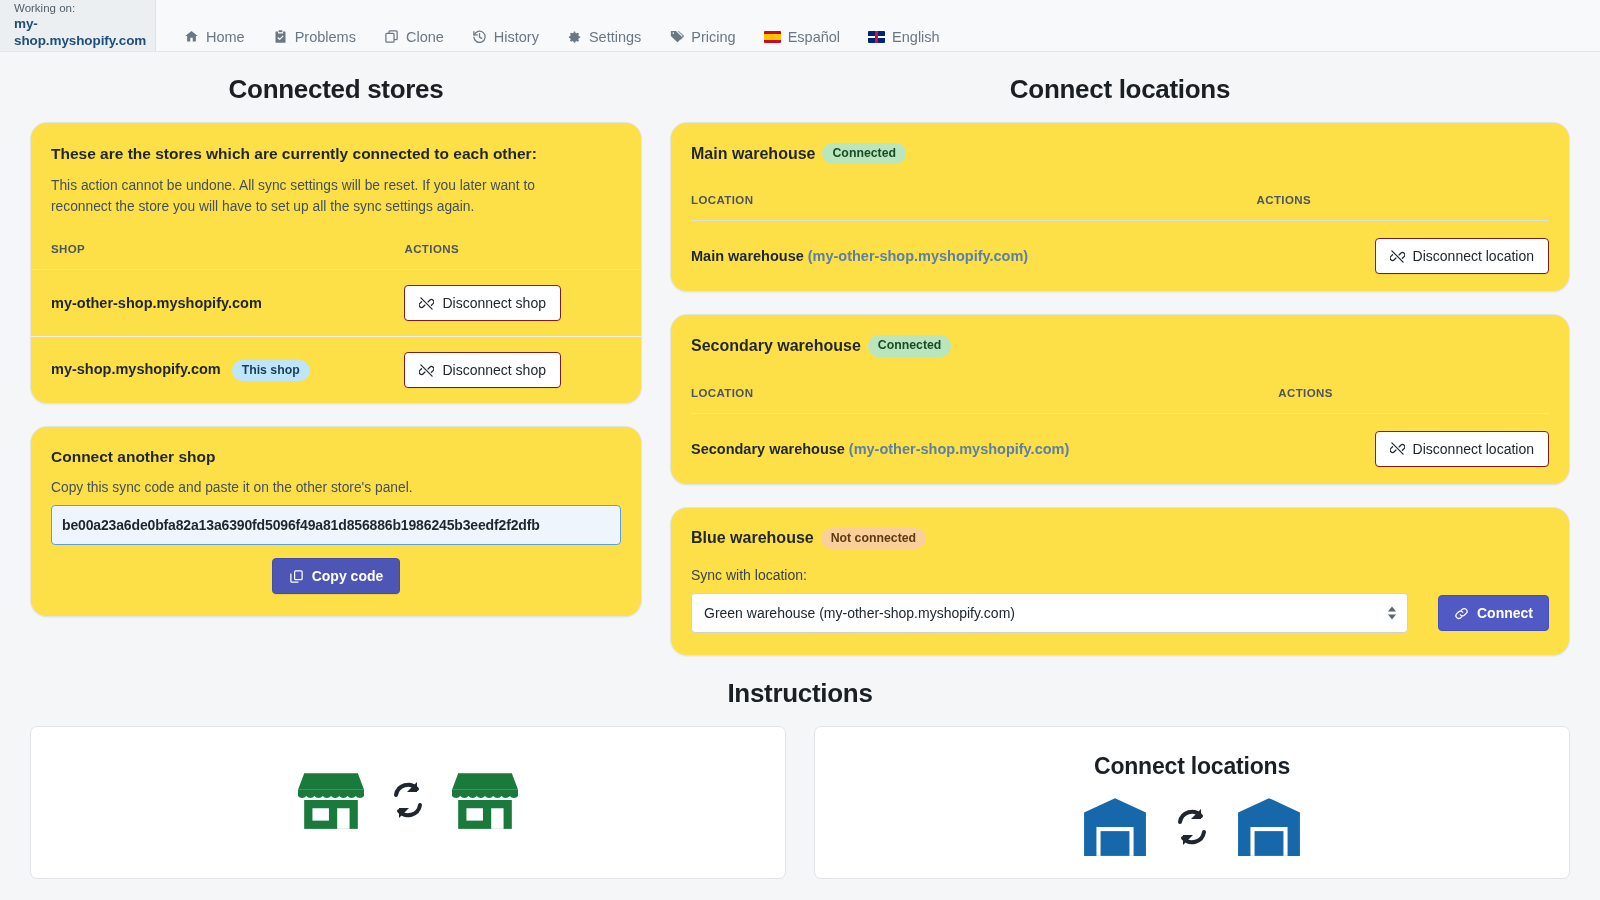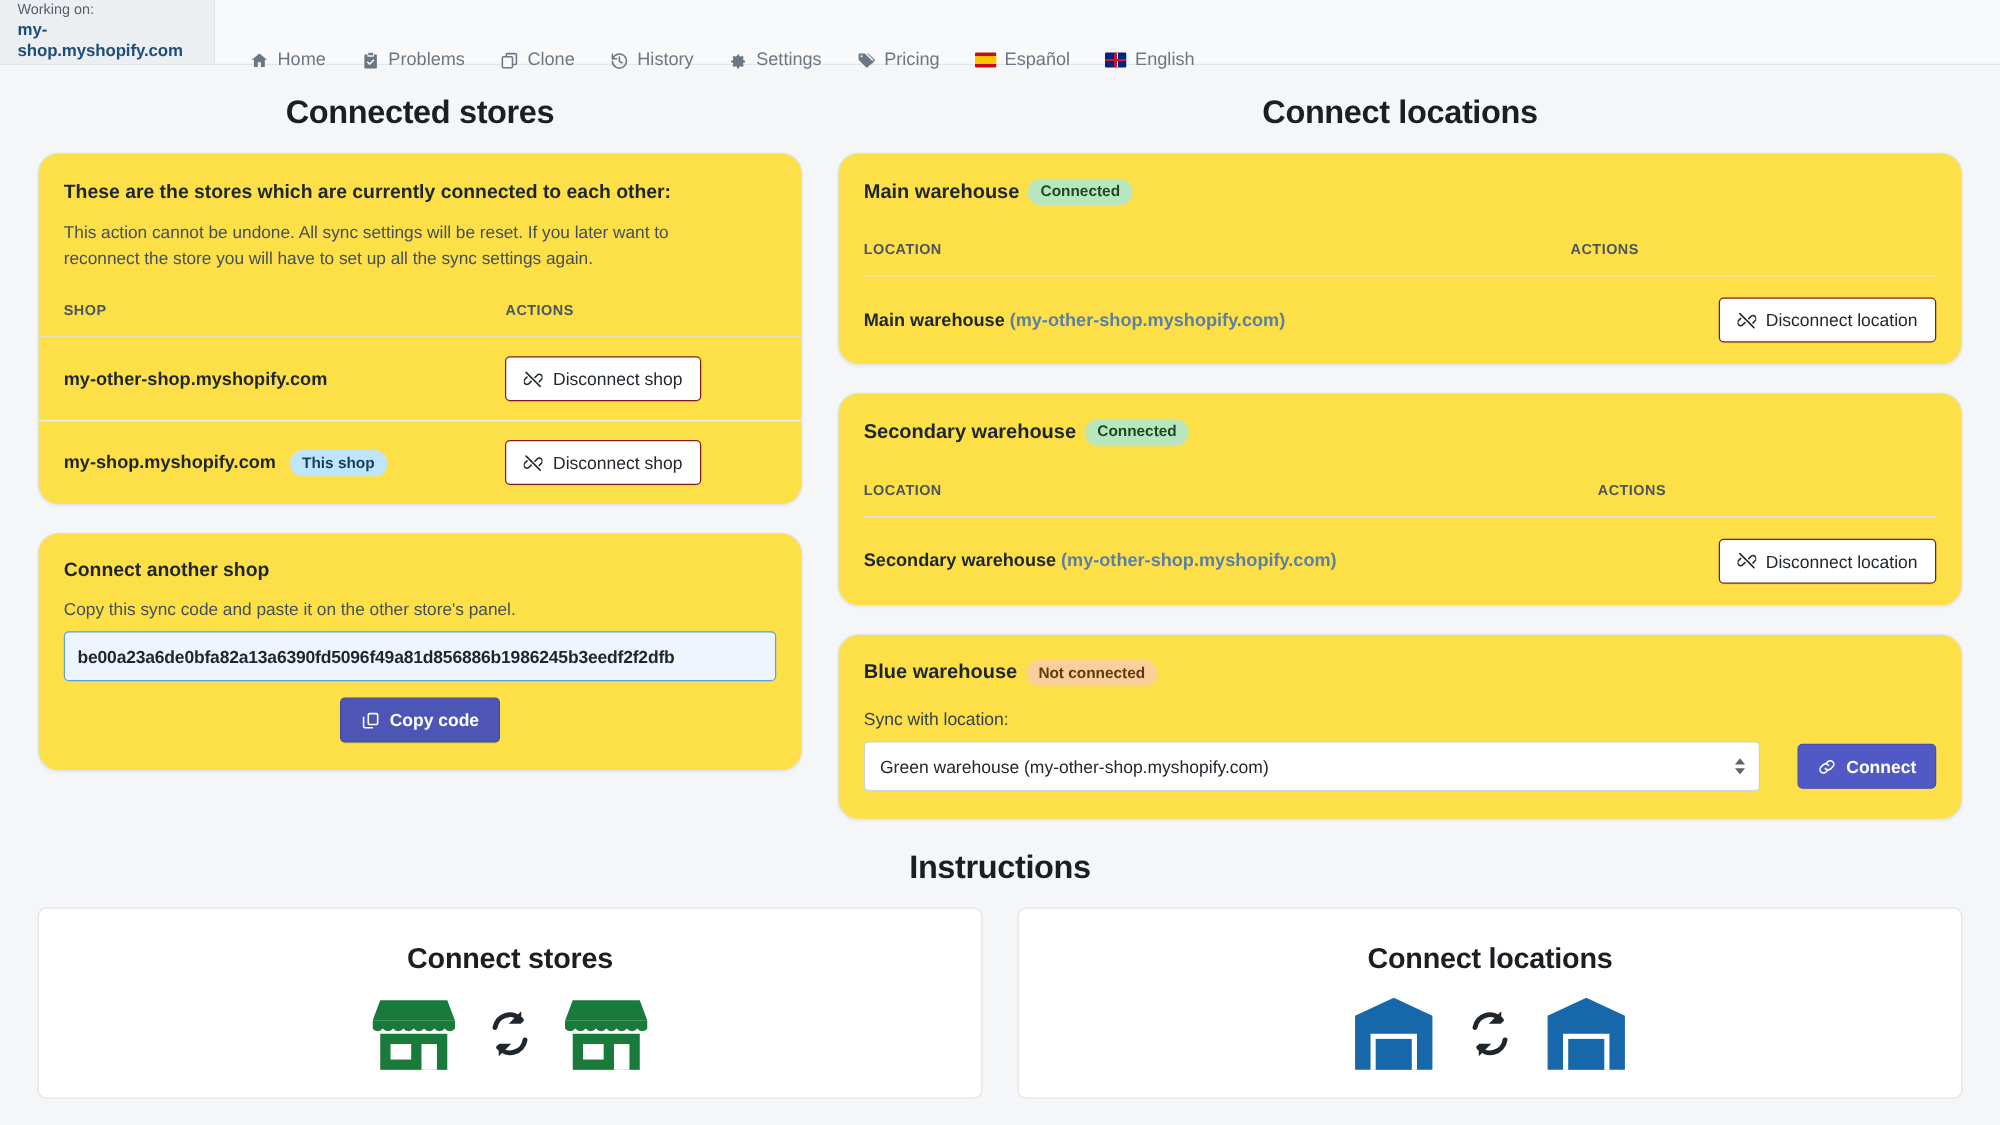--- a/index.html
+++ b/index.html
@@ -13,33 +13,33 @@
 
   
   .topnav {
     height: 52px;
     background: #f8f9fa;
     border-bottom: 1px solid #e3e6e9;
     display: flex;
     align-items: stretch;
   }
   .working-on {
-    width: 172px;
+    width: 156px;
     padding: 6px 12px 6px 14px;
     background: #eceff1;
     border-right: 1px solid #dfe3e8;
     display: flex;
     flex-direction: column;
     justify-content: center;
     line-height: 1.25;
   }
   .working-on .wo-label { font-size: 11.5px; color: #55606a; }
   .working-on .wo-shop  { font-size: 13.5px; font-weight: 700; color: #1f4e79; letter-spacing: -.1px; }
 
-  .nav-items { display: flex; padding-left: 14px; gap: 0; margin-top: 22px; }
+  .nav-items { display: flex; align-items: center; padding-left: 14px; gap: 0; margin-top: 22px; }
   .nav-item {
     display: flex; align-items: center; gap: 7px;
     padding: 0 14px; height: 52px;
     font-size: 14.5px; color: #6b7782; cursor: pointer;
     white-space: nowrap;
   }
   .nav-item .nic { display: inline-flex; align-items: center; }
   .flagimg { width: 17px; height: 12px; display: inline-block; border-radius: 1px; position: relative; overflow: hidden; }
   .flag-es { background: linear-gradient(to bottom,#c60b1e 0 25%,#ffc400 25% 75%,#c60b1e 75% 100%); }
   .flag-gb { background: #00247d; }
@@ -449,21 +449,20 @@
         </div>
       </div>
     </div>
 
   </div>
 
   <h1 class="section-title">Instructions</h1>
   <div class="instr-cards">
 
     <div class="instr-card">
-      <div class="instr-title">Connect stores</div>
       <div class="instr-art">
         <svg class="store-ico" viewBox="0 0 64 60">
           <path d="M6 4h52l6 16H0z" fill="#1a7a3c"></path>
           <path d="M0 20h64v6a5 5 0 0 1-8 0 5 5 0 0 1-8 0 5 5 0 0 1-8 0 5 5 0 0 1-8 0 5 5 0 0 1-8 0 5 5 0 0 1-8 0 5 5 0 0 1-8 0 5 5 0 0 1-8 0z" fill="#1a7a3c"></path>
           <rect x="6" y="30" width="52" height="28" fill="#1a7a3c"></rect>
           <rect x="14" y="38" width="16" height="12" fill="#fff"></rect>
           <rect x="38" y="38" width="12" height="20" fill="#fff"></rect>
         </svg>
         <svg class="sync-arrow" viewBox="0 0 44 44">
           <path d="M10 17a12 12 0 0 1 21-6" fill="none" stroke="#1f262e" stroke-width="4" stroke-linecap="round"></path>

